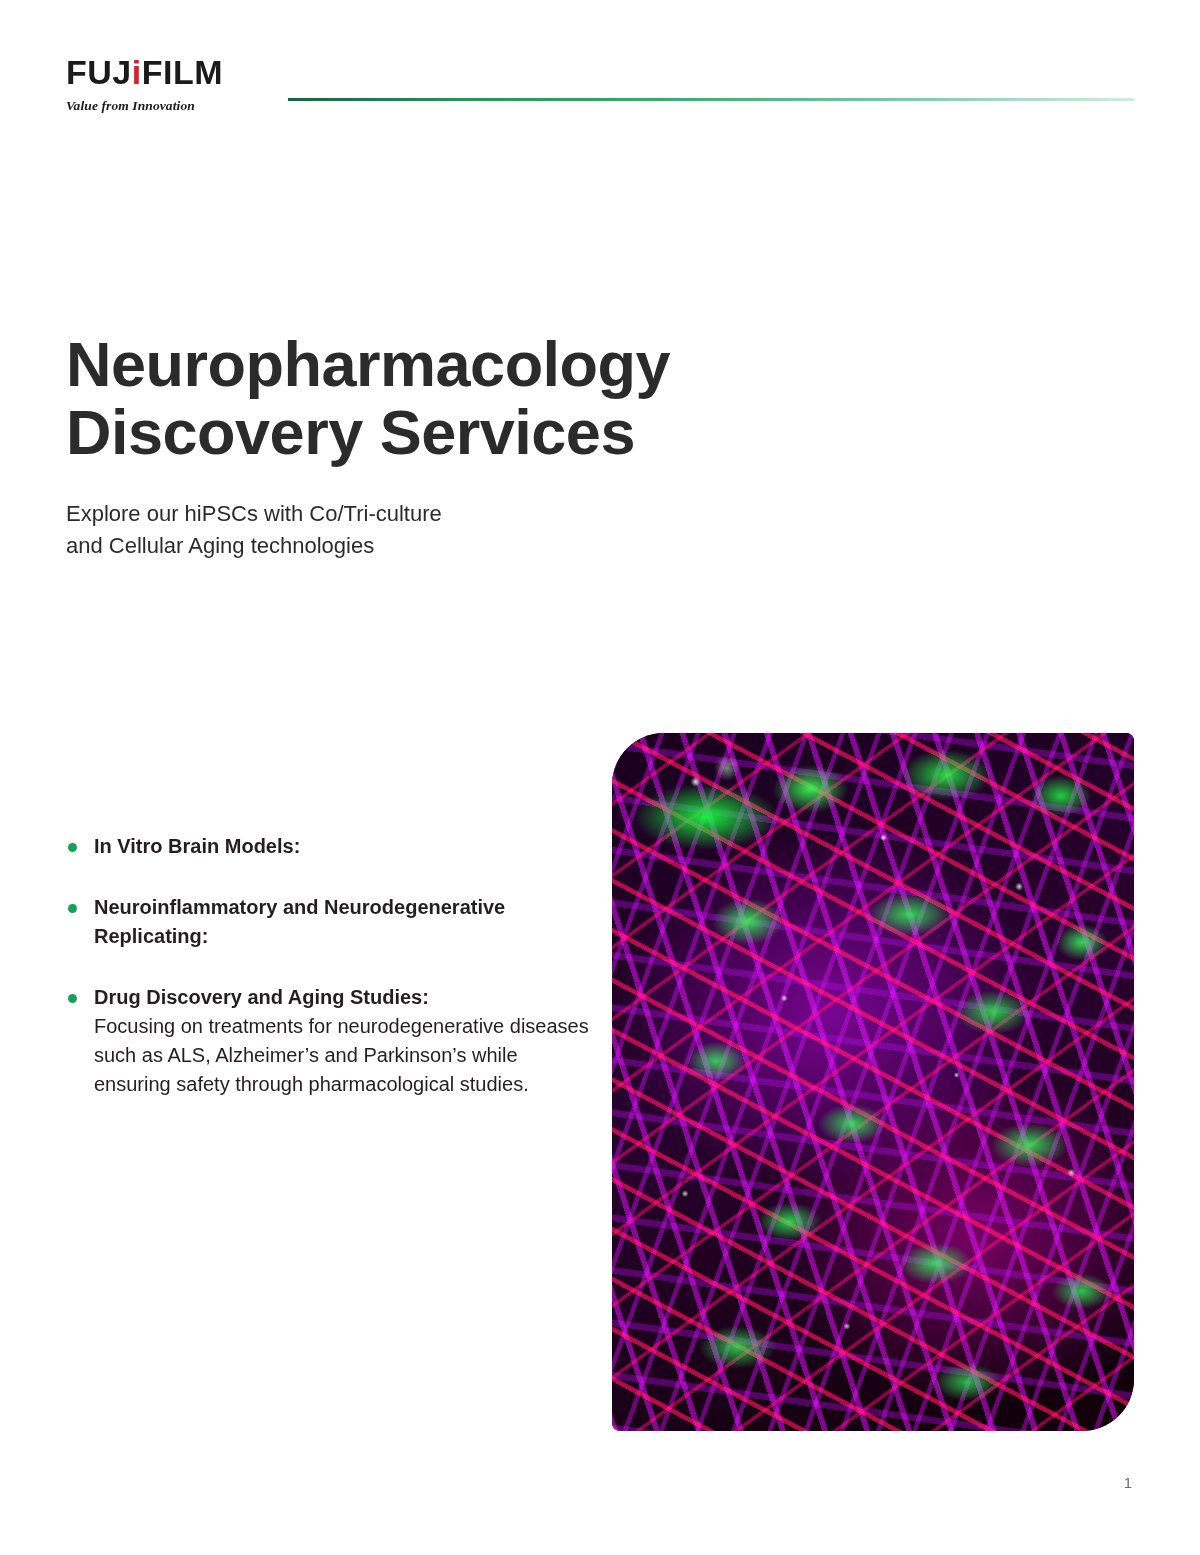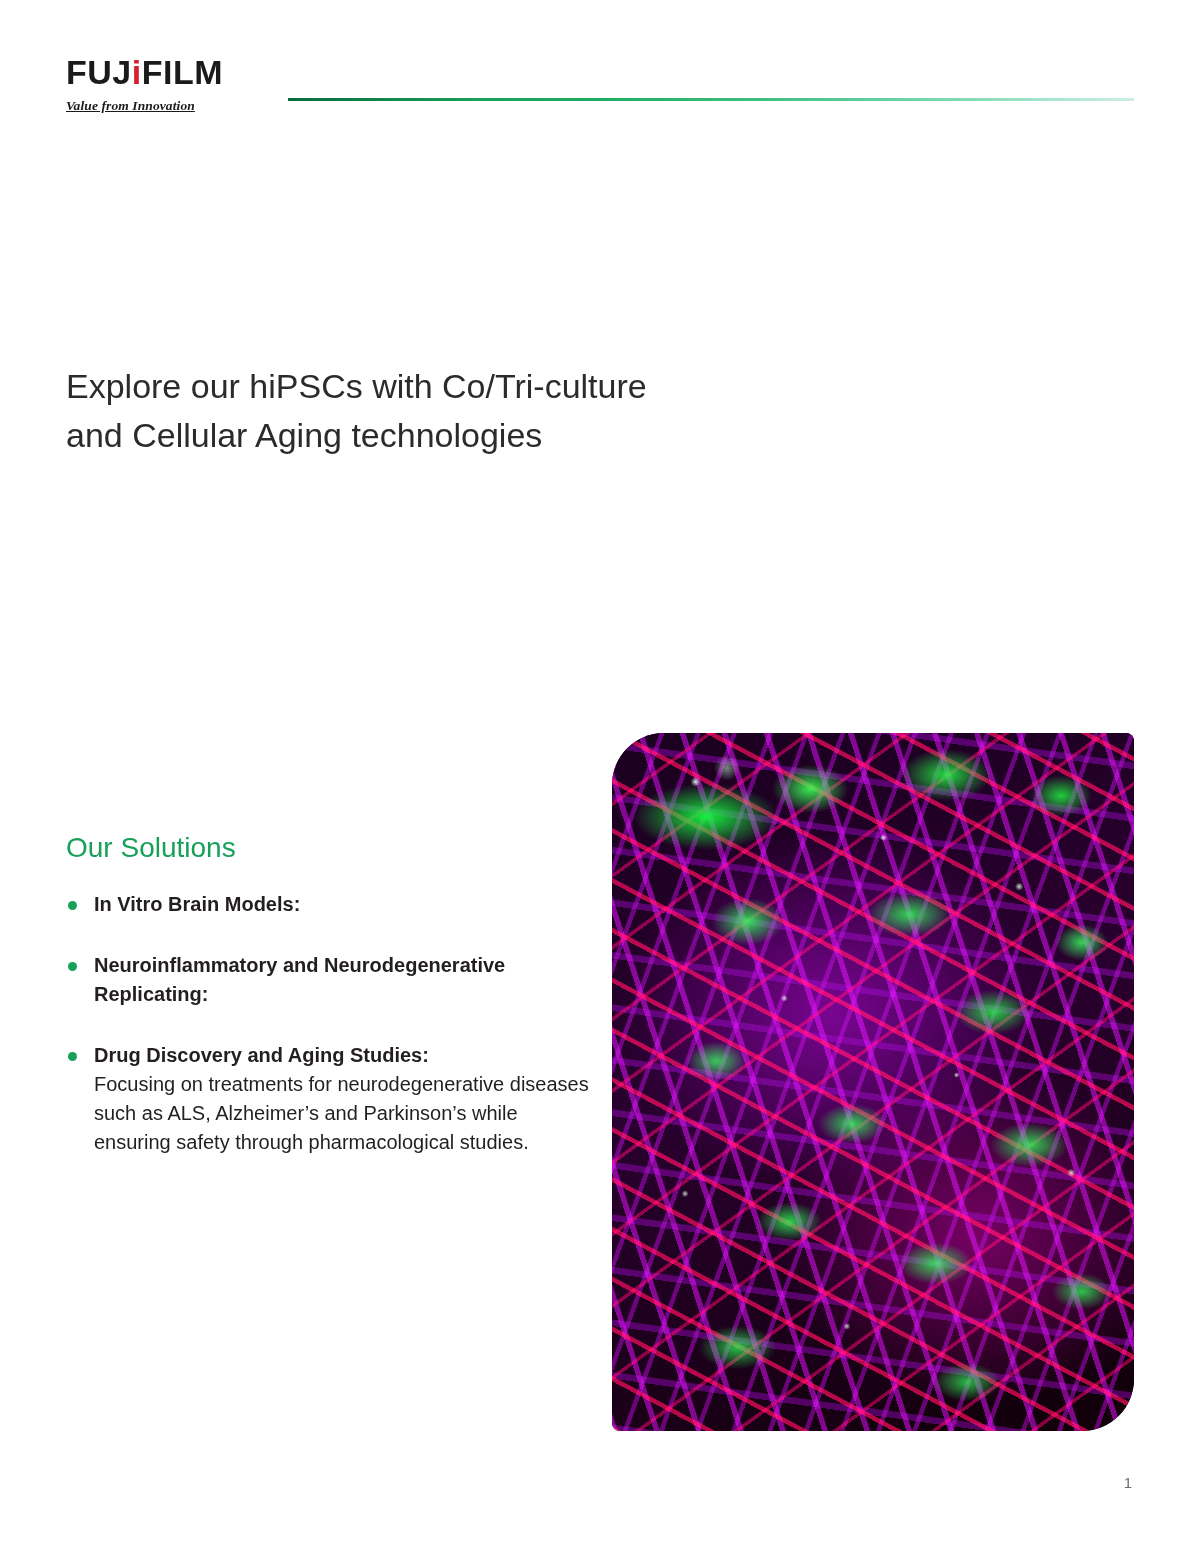--- a/index.html
+++ b/index.html
@@ -48,21 +48,20 @@
   }
   .logo-tag {
     font-family: "Liberation Serif", serif;
     font-weight: bold;
     font-style: italic;
     font-size: 13.5px;
     color: #1a1a1a;
     margin-top: 9px;
     letter-spacing: 0.1px;
     white-space: nowrap;
-    text-decoration: underline;
   }
   .header-rule {
     position: absolute;
     left: 222px;
     right: 0;
     top: 43px;
     height: 3px;
     background: linear-gradient(to right, #0a6b3d 0%, #17a05a 22%, #1fae63 38%, #3bbf7f 55%, #69d1a4 72%, #9fe3c8 88%, #cdeee0 100%);
   }
 
@@ -79,21 +78,21 @@
     line-height: 1.08;
     color: #2b2b2b;
     letter-spacing: -0.5px;
     margin: 0;
   }
   .doc-title .line2 {
     display: block;
   }
   .doc-subtitle {
     margin-top: 32px;
-    font-size: 34px;
+    font-size: 22px;
     line-height: 1.45;
     color: #2b2b2b;
     font-weight: normal;
   }
   .doc-subtitle .sub-line {
     display: block;
   }
 
   
   .solutions {
@@ -210,28 +209,31 @@
 
   <div class="header">
     <div class="logo-block">
       <div class="logo-word"><span>FUJ</span><span class="accent">i</span><span>FILM</span></div>
       <div class="logo-tag">Value from Innovation</div>
     </div>
     <div class="header-rule"></div>
   </div>
 
   <div class="title-wrap">
+    <h1 class="doc-title">
+      <span>Neuropharmacology</span>
+      <span class="line2">Discovery Services</span>
+    </h1>
     <div class="doc-subtitle">
       <span class="sub-line">Explore our hiPSCs with Co/Tri-culture</span>
       <span class="sub-line">and Cellular Aging technologies</span>
     </div>
   </div>
 
   <div class="solutions">
-    <h2 class="solutions-heading">Our Solutions</h2>
 
     <div class="bullet-item">
       <span class="bullet-dot"></span>
       <div class="bullet-title">In Vitro Brain Models:</div>
     </div>
 
     <div class="bullet-item">
       <span class="bullet-dot"></span>
       <div class="bullet-title">Neuroinflammatory and Neurodegenerative Replicating:</div>
     </div>

